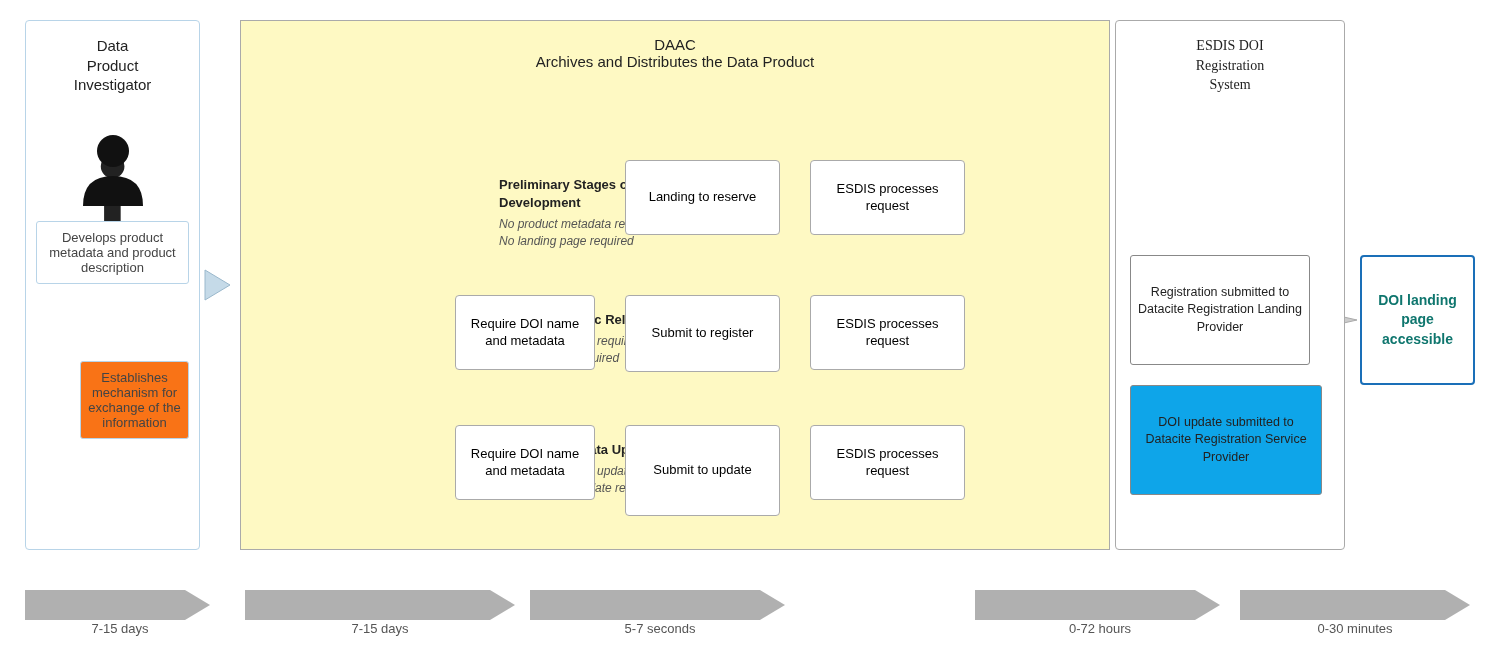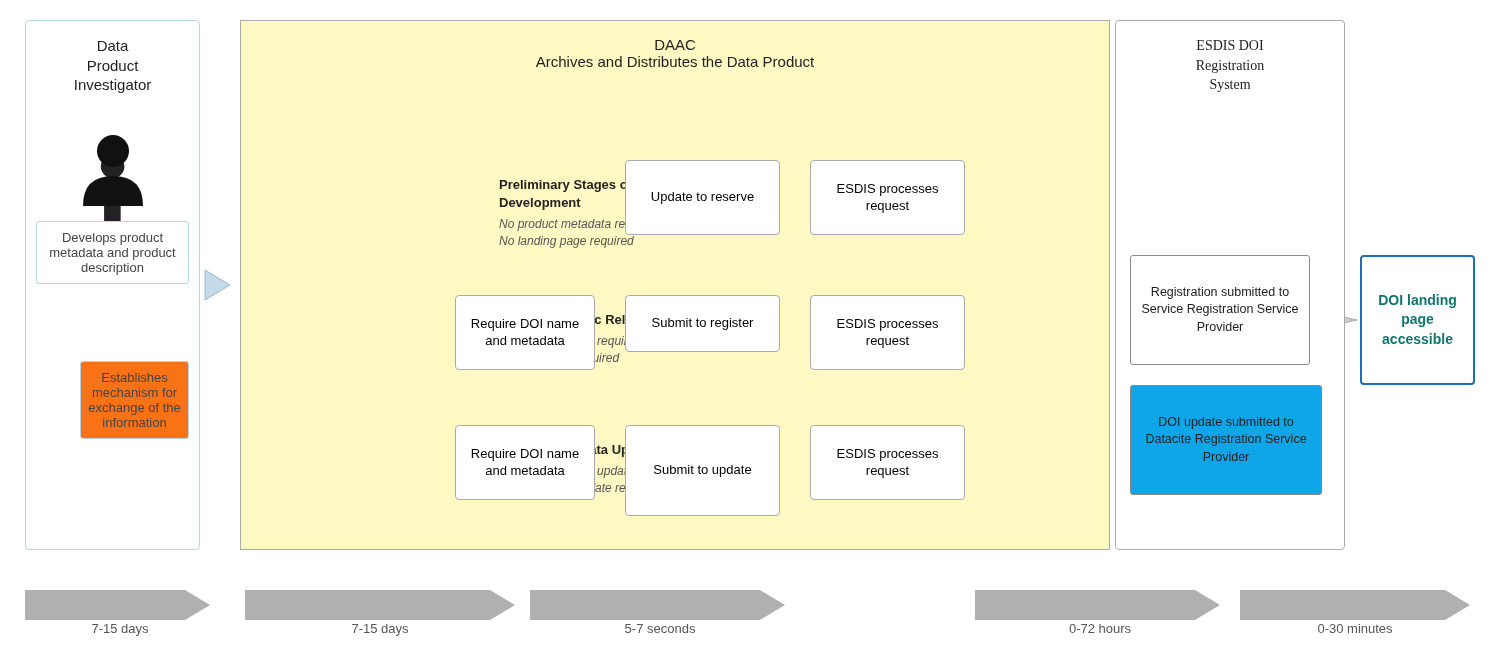--- a/index.html
+++ b/index.html
@@ -177,21 +177,21 @@
     .row2-label .italic { font-style: italic; font-size: 12px; color: #555; }
 
     .box-require-doi-meta1 {
       position: absolute;
       left: 455px; top: 295px;
       width: 140px; height: 75px;
     }
     .box-submit-register {
       position: absolute;
       left: 625px; top: 295px;
-      width: 155px; height: 57px;
+      width: 155px; height: 77px;
     }
     .box-esdis-process2 {
       position: absolute;
       left: 810px; top: 295px;
       width: 155px; height: 75px;
     }
 
     
     .box-datacite-reg {
       position: absolute;
@@ -359,21 +359,21 @@
     </div>
 
     <div class="row3-label">
       <div class="bold">Product Metadata Update</div>
       <div class="italic" style="margin-top:4px;">Product metadata update required</div>
       <div class="italic">Landing page update required</div>
     </div>
   </div>
 
   <div class="box box-submit-reserve">
-    <span>Update to reserve</span>
+    <span>Landing to reserve</span>
   </div>
   <div class="box box-esdis-process1">
     <span>ESDIS processes request</span>
   </div>
 
   <div class="box box-require-doi-meta1">
     <span>Require DOI name and metadata</span>
   </div>
   <div class="box box-submit-register">
     <span>Submit to register</span>
@@ -394,21 +394,21 @@
 
   <div class="esdis-outer">
     <div class="esdis-title">
       <span style="white-space:pre-line;font-family:Liberation Serif, serif;">ESDIS DOI
 Registration
 System</span>
     </div>
   </div>
 
   <div class="box-datacite-reg">
-    <span>Registration submitted to Service Registration Service Provider</span>
+    <span>Registration submitted to Datacite Registration Landing Provider</span>
   </div>
 
   <div class="box-datacite-update">
     <span>DOI update submitted to Datacite Registration Service Provider</span>
   </div>
 
   <div class="doi-landing">
     <span>DOI landing page accessible</span>
   </div>
 

